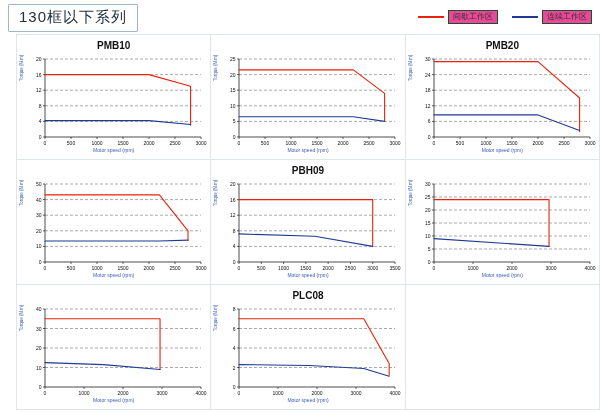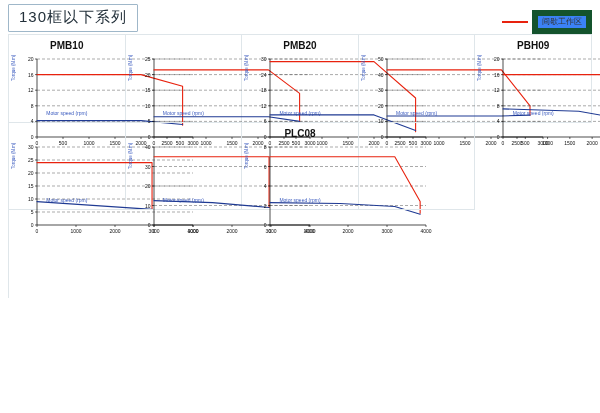--- a/index.html
+++ b/index.html
@@ -25,30 +25,30 @@
     border-radius:1px;
   }
   .legend{
     position:absolute;right:8px;top:10px;
     display:flex;align-items:center;gap:14px;
     font-size:8px;color:#333;
   }
   .legend-item{display:flex;align-items:center;gap:4px;}
   .legend-swatch{display:inline-block;width:26px;height:2px;}
   .legend-label{
-    border:6px solid #14532d;padding:1px 4px;line-height:10px;
-    color:#333;background:#3b82f6;font-size:8px;
+    border:1px solid #14532d;padding:1px 4px;line-height:10px;
+    color:#333;background:#ec4899;font-size:8px;
   }
 
   
   .grid{
-    position:absolute;left:8px;top:34px;
-    width:584px;height:264px;
+    position:absolute;left:16px;top:34px;
+    width:584px;height:376px;
     display:grid;
-    grid-template-columns:repeat(5,1fr);
+    grid-template-columns:repeat(3,1fr);
     grid-template-rows:repeat(3,1fr);
     border-left:1px solid #dfe6ea;
     border-top:1px solid #dfe6ea;
     box-sizing:border-box;
   }
   .cell{
     border-right:1px solid #dfe6ea;
     border-bottom:1px solid #dfe6ea;
     position:relative;
     box-sizing:border-box;
@@ -77,20 +77,24 @@
 <body>
 
 <div class="page">
 
   <div class="header">
     <div class="title-box">130框以下系列</div>
     <div class="legend">
       <div class="legend-item">
         <span class="legend-swatch" style="background:#e8220e"></span>
         <span class="legend-label">间歇工作区</span>
+      </div>
+      <div class="legend-item">
+        <span class="legend-swatch" style="background:#1f3a93"></span>
+        <span class="legend-label">连续工作区</span>
       </div>
     </div>
   </div>
 
   <div class="grid" id="grid">
       <div class="cell">
         <div class="chart-title">PMB10</div>
         <div class="axis-label-y">Torque (N.m)</div>
         <div class="axis-label-x">Motor speed (rpm)</div>
         <div class="plot-wrap">

